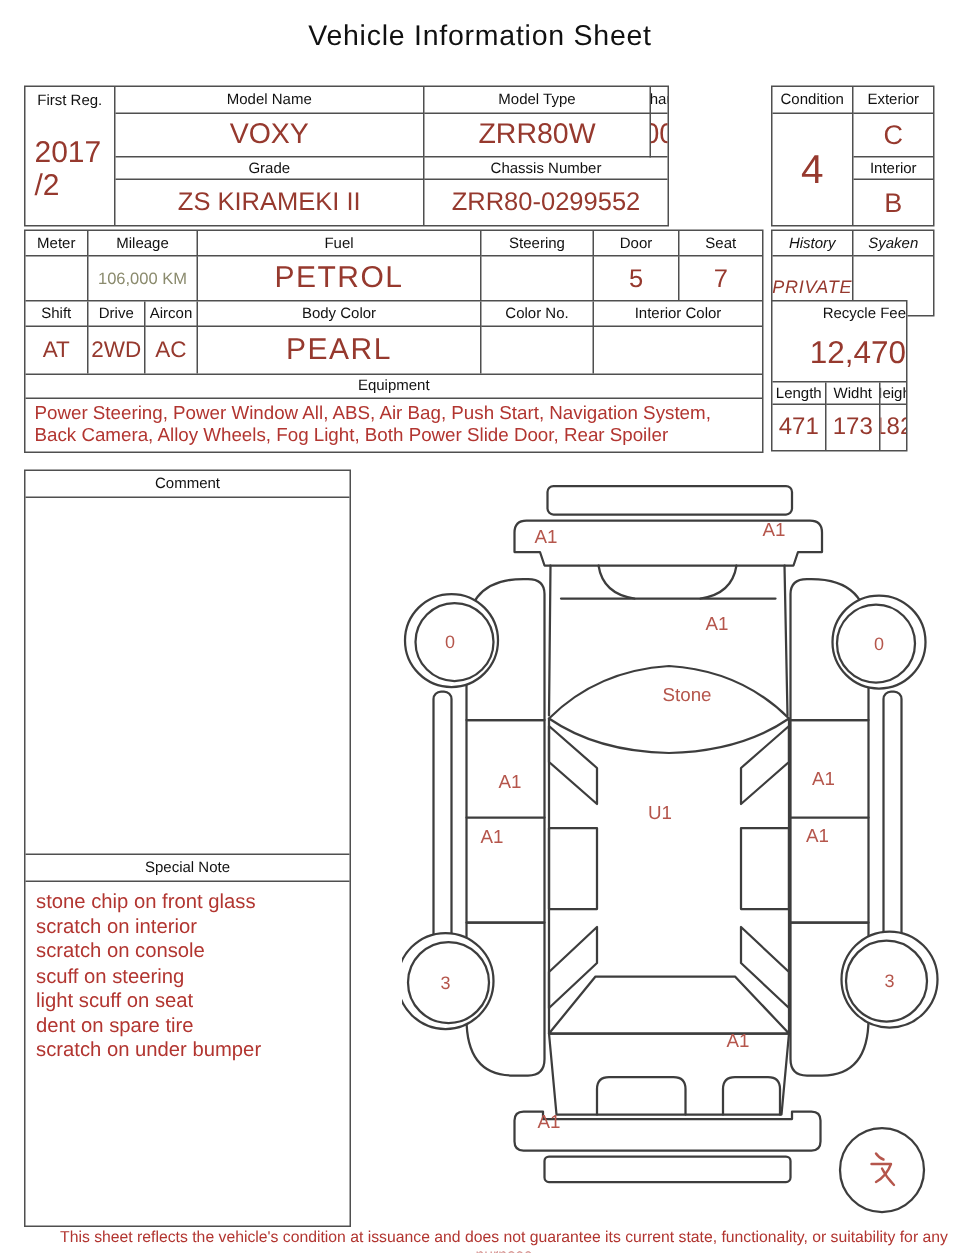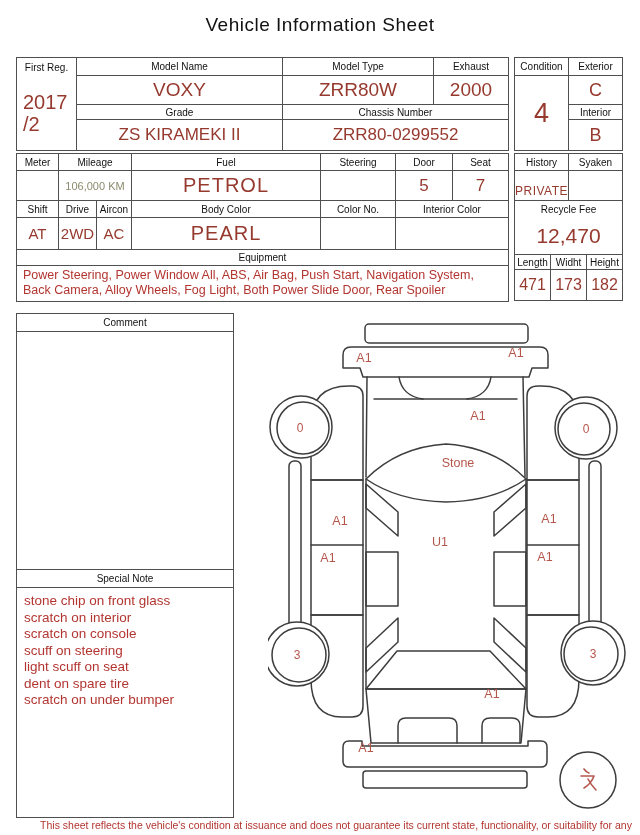--- a/index.html
+++ b/index.html
@@ -6,21 +6,21 @@
   body{width:640px;height:835px;position:relative;font-family:"Liberation Sans","DejaVu Sans",sans-serif;color:#1a1a1a;}
   .abs{position:absolute;box-sizing:border-box;}
   .box{border:1px solid #4f4f4f;background:#fff;}
   .cell{box-sizing:border-box;display:flex;align-items:center;justify-content:center;overflow:hidden;}
   .br{border-right:1px solid #4f4f4f;}
   .bb{border-bottom:1px solid #4f4f4f;}
   .hdr{font-size:10px;color:#111;}
   .red{color:#96392e;}
   .page-title{top:14px;left:0;width:640px;text-align:center;font-size:19px;letter-spacing:.5px;color:#111;}
   
-  .t1{left:16px;top:57px;width:493px;height:94px;display:grid;
+  .t1{left:16px;top:57px;width:430px;height:94px;display:grid;
       grid-template-columns:60px 206px 151px 1fr;
       grid-template-rows:18px 29px 15px 1fr;}
   .t1 .v{font-size:19px;}
   .t1 .v2{font-size:17px;}
   .firstreg-val{flex-direction:column;line-height:22px;font-size:20px;align-items:flex-start;padding-left:6px;}
   
   .c1{left:514px;top:57px;width:109px;height:94px;display:grid;
       grid-template-columns:54px 1fr;grid-template-rows:18px 29px 15px 1fr;}
   .cond-val{font-size:27px;}
   .grade-letter{font-size:18px;}
@@ -28,23 +28,23 @@
   .t2{left:16px;top:153px;width:493px;height:149px;display:grid;grid-template-rows:47px 49px 1fr;}
   .t2b1{display:grid;grid-template-columns:42px 73px 189px 75px 57px 1fr;grid-template-rows:17px 1fr;border-bottom:1px solid #4f4f4f;}
   .t2b2{display:grid;grid-template-columns:42px 38px 35px 189px 75px 1fr;grid-template-rows:17px 1fr;border-bottom:1px solid #4f4f4f;}
   .fuel-val{font-size:20px;letter-spacing:1px;}
   .num-val{font-size:17px;}
   .small-val{font-size:15px;}
   .mileage-val{font-size:11px;color:#8b8b6e;}
   .eq-hdr{height:15px;border-bottom:1px solid #4f4f4f;display:flex;align-items:center;justify-content:center;}
   .eq-text{padding:2px 6px;font-size:12.5px;line-height:15px;color:#b23530;}
   
-  .h2box{left:514px;top:153px;width:109px;height:58px;display:grid;grid-template-columns:54px 1fr;grid-template-rows:17px 1fr;}
+  .h2box{left:514px;top:153px;width:109px;height:58px;display:grid;grid-template-columns:54px 1fr;grid-template-rows:17px 1fr;font-style:italic;}
   .private-val{font-size:12px;letter-spacing:.5px;}
-  .feebox{left:514px;top:200px;width:109px;height:101px;display:flex;flex-direction:column;}
+  .feebox{left:514px;top:200px;width:91px;height:101px;display:flex;flex-direction:column;align-items:flex-end;}
   .fee-label{height:17px;display:flex;align-items:center;justify-content:center;}
   .fee-val{height:36px;display:flex;align-items:center;justify-content:center;font-size:21px;}
   .dims{flex:1;border-top:1px solid #4f4f4f;display:grid;grid-template-columns:36px 36px 1fr;grid-template-rows:15px 1fr;}
   .dims .dv{font-size:16px;}
   
   .notes{left:16px;top:313px;width:218px;height:505px;display:flex;flex-direction:column;}
   .note-sec-top{height:255px;border-bottom:1px solid #4f4f4f;display:flex;flex-direction:column;}
   .note-sec-bot{flex:1;display:flex;flex-direction:column;}
   .note-hdr{height:17px;border-bottom:1px solid #4f4f4f;display:flex;align-items:center;justify-content:center;}
   .note-body{padding:5px 7px;color:#b23530;font-size:13.5px;line-height:16.5px;}

